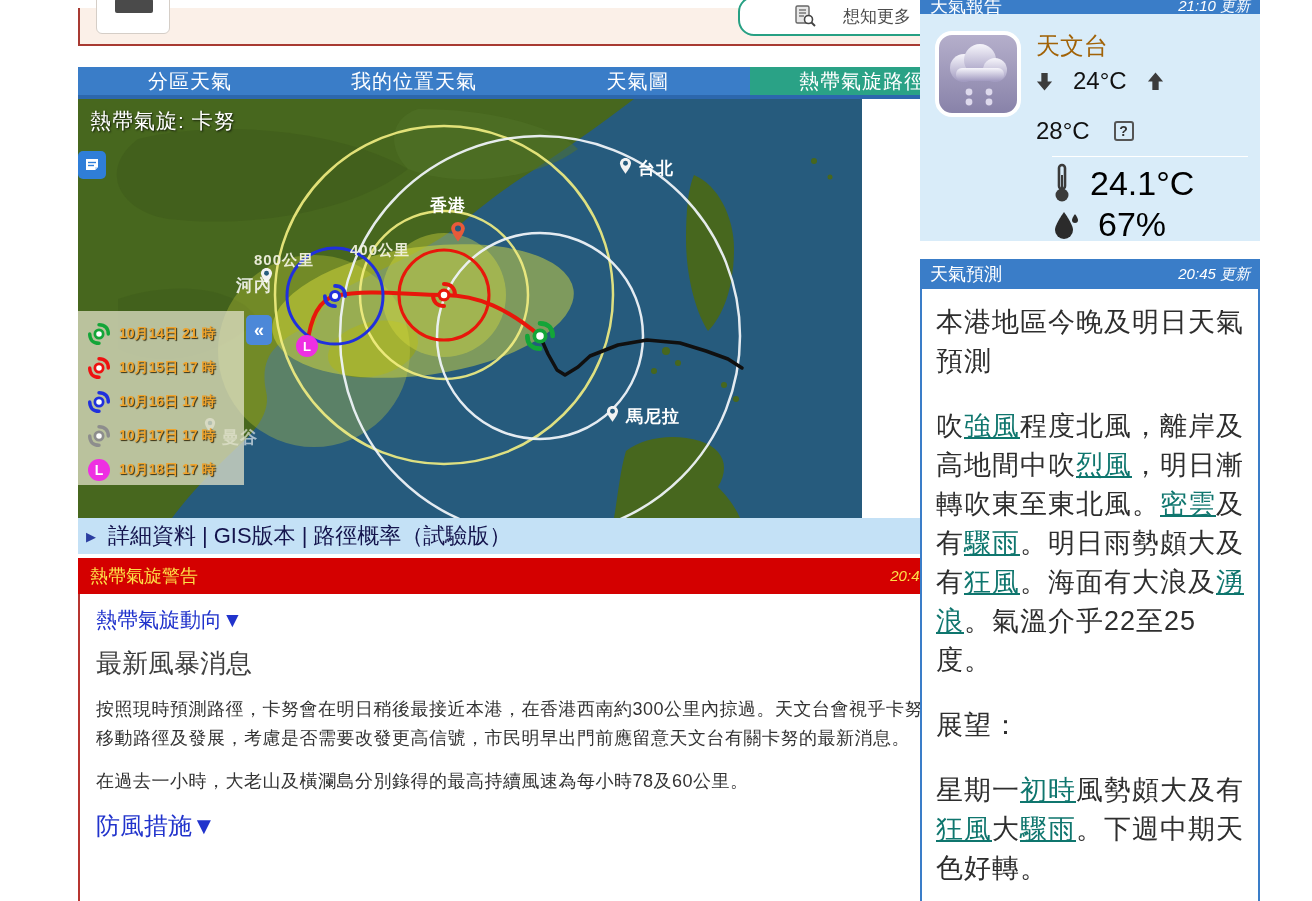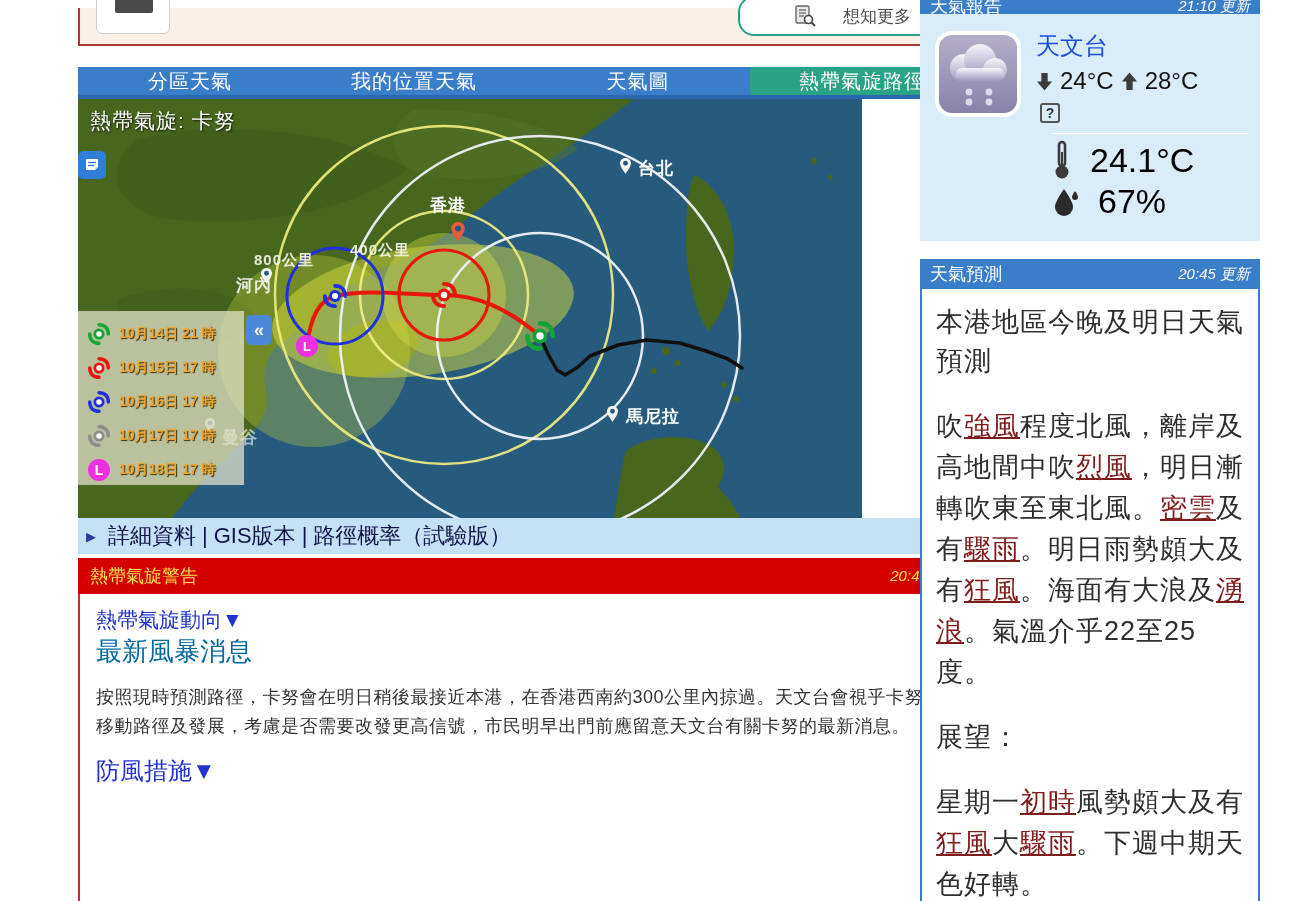--- a/index.html
+++ b/index.html
@@ -56,50 +56,50 @@
   .links-bar .lnk { cursor:pointer; padding:0 6px; }
   .links-bar .sep { color:#14144d; }
 
   .warn-header { margin-top:4px; height:36px; background:#d40000; color:#fde047;
     display:flex; align-items:center; justify-content:space-between; padding:0 12px; }
   .warn-title { font-size:18px; }
   .updated { font-size:15px; font-style:italic; }
   .warn-body { height:323px; background:#fff; border:2px solid #b73530; border-top:none;
     padding:8px 18px 0 16px; overflow:hidden; }
   .warn-toggle { color:#2133cc; font-size:21px; margin-top:4px; cursor:pointer; }
-  .warn-headline { color:#0369a1; font-size:26px; margin-top:0; font-weight:400; }
+  .warn-headline { color:#404040; font-size:26px; margin-top:12px; font-weight:400; }
   .warn-p { color:#333; font-size:18px; line-height:29px; margin-top:14px;
     letter-spacing:.5px; }
   .warn-toggle2 { color:#2133cc; font-size:24px; margin-top:14px; cursor:pointer; }
   .bottom-strip { height:6px; background:#14607f; }
 
   
   #right-col { position:absolute; left:920px; top:0; width:340px; height:901px; }
   .panel-header { height:30px; background:#3a7dc8; color:#fff; display:flex;
     align-items:center; justify-content:space-between; padding:0 10px; font-size:18px; }
   .report-header { height:24px; margin-top:-10px; padding-top:8px; }
   .report-body { height:227px; background:#d9ecf9; padding:16px 12px 0 14px; }
   .report-top { display:flex; gap:14px; }
   .wx-icon { width:88px; height:88px; flex:0 0 auto; }
-  .report-station { font-size:24px; color:#1d4ed8; }
-  .temp-range { display:flex; align-items:center; gap:7px; font-size:24px; color:#111;
+  .report-station { font-size:24px; color:#a16207; }
+  .temp-range { display:flex; align-items:center; gap:20px; font-size:24px; color:#111;
     margin-top:4px; flex-wrap:wrap; width:190px; line-height:30px; }
   .help-box { display:inline-flex; width:20px; height:20px; border:2px solid #555;
     border-radius:3px; align-items:center; justify-content:center; font-size:14px;
     font-weight:bold; color:#333; margin-left:4px; }
   .report-divider { border-top:1px solid #fff; margin:10px 0 6px 118px; }
   .big-row { display:flex; align-items:center; gap:18px; margin:2px 0 0 118px;
     font-size:34px; color:#000; }
 
   .fc-header { margin-top:18px; }
   .fc-body { background:#fff; border:2px solid #3a7dc8; border-top:none;
     min-height:612px; padding:14px 12px 0 14px; color:#2e2e2e;
     font-size:27px; line-height:39px; letter-spacing:1px; }
   .fc-body p { margin-bottom:26px; }
-  .tlink { color:#7f1d1d; text-decoration:underline; cursor:pointer;font-family:Liberation Mono, monospace; }
+  .tlink { color:#0f766e; text-decoration:underline; cursor:pointer; }
   .fc-divider { border:none; border-top:1px solid #8a8a8a; margin:30px 0 22px 0; }
 
   svg text { font-family:"Liberation Sans",sans-serif; }
   .city-lbl { fill:#fff; font-size:17px; font-weight:bold; letter-spacing:1px; }
   .rng-lbl { fill:#f2f2e0; font-size:15px; font-weight:bold; letter-spacing:1px; opacity:.95; }
 </style>
 </head>
 <body>
 
 <svg width="0" height="0" style="position:absolute">
@@ -280,20 +280,21 @@
 
     <div class="warn-header">
       <span class="warn-title">熱帶氣旋警告</span>
       <span class="updated">20:45 更新</span>
     </div>
 
     <div class="warn-body">
       <div class="warn-toggle">熱帶氣旋動向▼</div>
       <div class="warn-headline">最新風暴消息</div>
       <p class="warn-p">按照現時預測路徑，卡努會在明日稍後最接近本港，在香港西南約300公里內掠過。天文台會視乎卡努的移動路徑及發展，考慮是否需要改發更高信號，市民明早出門前應留意天文台有關卡努的最新消息。</p>
+      <p class="warn-p">在過去一小時，大老山及橫瀾島分別錄得的最高持續風速為每小時78及60公里。</p>
       <div class="warn-toggle2">防風措施▼</div>
 
     </div>
     <div class="bottom-strip"></div>
   </div>
 
   <div id="right-col">
 
     <div class="panel-header report-header">
       <span>天氣報告</span>

